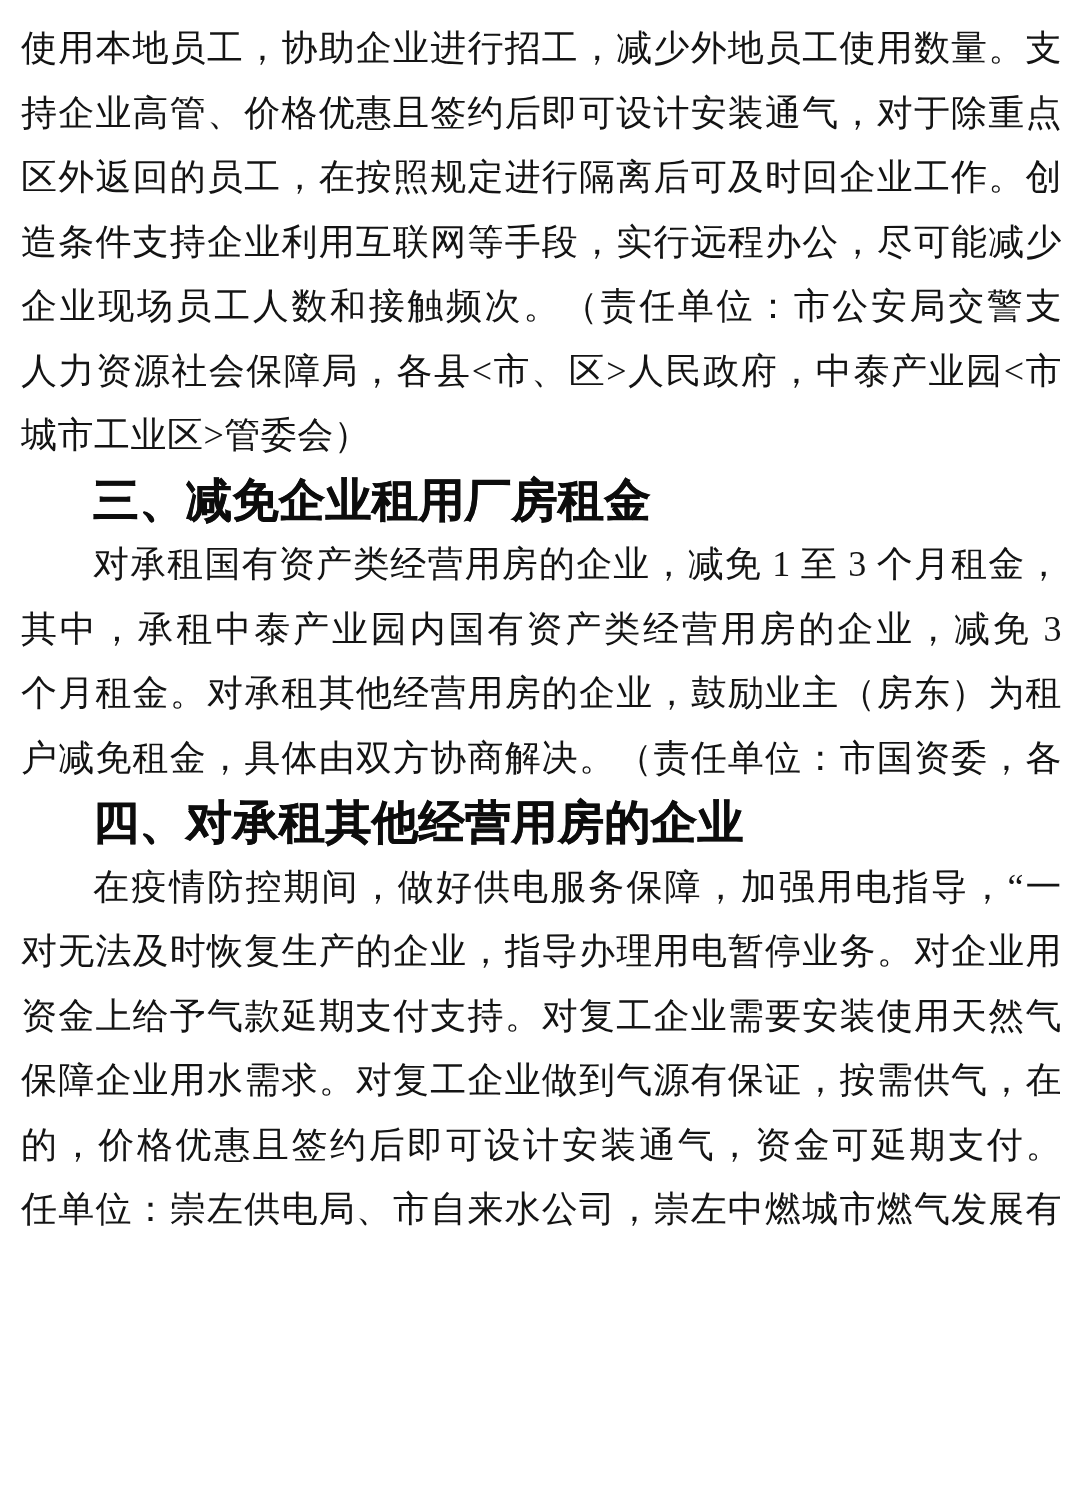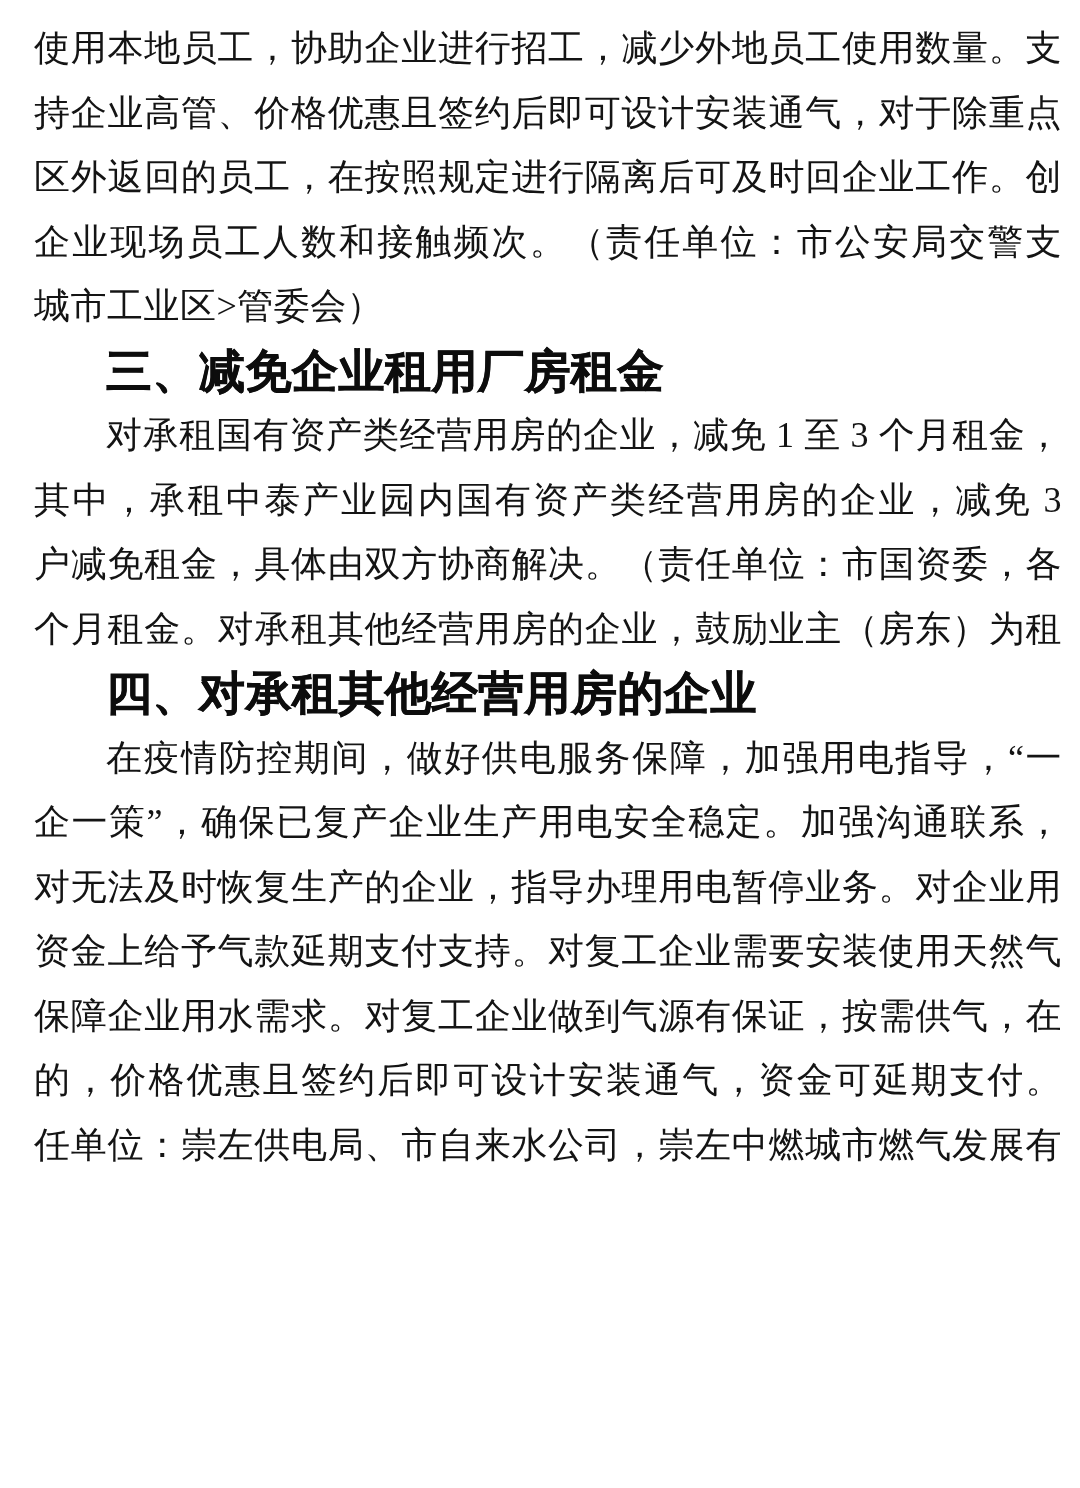--- a/index.html
+++ b/index.html
@@ -8,21 +8,21 @@
     height: 1488px;
     background: #ffffff;
     font-family: "Liberation Serif", serif;
     color: #141414;
   }
   .page {
     position: relative;
     width: 1080px;
     height: 1488px;
     background: #ffffff;
-    padding: 16px 18px 0 34px;
+    padding: 16px 18px 0 21px;
     overflow: hidden;
   }
   .doc-body {
     width: 100%;
   }
   .line {
     font-size: 36px;
     line-height: 64.5px;
     height: 64.5px;
     letter-spacing: 0.5px;
@@ -46,29 +46,30 @@
   }
 </style>
 </head>
 <body>
 
 <div class="page">
   <div class="doc-body" id="doc-lines">
       <div class="line body justify">使用本地员工，协助企业进行招工，减少外地员工使用数量。支</div>
       <div class="line body justify">持企业高管、价格优惠且签约后即可设计安装通气，对于除重点疫</div>
       <div class="line body justify">区外返回的员工，在按照规定进行隔离后可及时回企业工作。创</div>
+      <div class="line body justify">造条件支持企业利用互联网等手段，实行远程办公，尽可能减少</div>
       <div class="line body justify">企业现场员工人数和接触频次。（责任单位：市公安局交警支队、</div>
+      <div class="line body justify">人力资源社会保障局，各县&lt;市、区&gt;人民政府，中泰产业园&lt;市</div>
       <div class="line body">城市工业区&gt;管委会）</div>
       <div class="line heading indent">三、减免企业租用厂房租金</div>
       <div class="line body justify indent">对承租国有资产类经营用房的企业，减免 1 至 3 个月租金，</div>
       <div class="line body justify">其中，承租中泰产业园内国有资产类经营用房的企业，减免 3</div>
+      <div class="line body justify">个月租金。对承租其他经营用房的企业，鼓励业主（房东）为租</div>
       <div class="line body justify">户减免租金，具体由双方协商解决。（责任单位：市国资委，各</div>
-      <div class="line body justify">个月租金。对承租其他经营用房的企业，鼓励业主（房东）为租</div>
       <div class="line heading indent">四、对承租其他经营用房的企业</div>
       <div class="line body justify indent">在疫情防控期间，做好供电服务保障，加强用电指导，“一</div>
-      <div class="line body justify">企一策”，确保已复产企业生产用电安全稳定。加强沟通联系，</div>
       <div class="line body justify">对无法及时恢复生产的企业，指导办理用电暂停业务。对企业用</div>
       <div class="line body justify">资金上给予气款延期支付支持。对复工企业需要安装使用天然气</div>
       <div class="line body justify">保障企业用水需求。对复工企业做到气源有保证，按需供气，在</div>
       <div class="line body justify">的，价格优惠且签约后即可设计安装通气，资金可延期支付。（责</div>
       <div class="line body justify">任单位：崇左供电局、市自来水公司，崇左中燃城市燃气发展有</div>
     </div>
 </div>
 
 </body></html>

